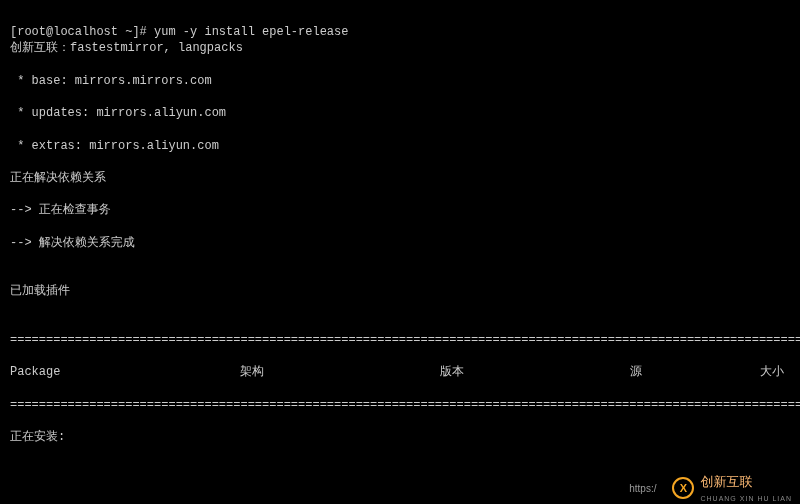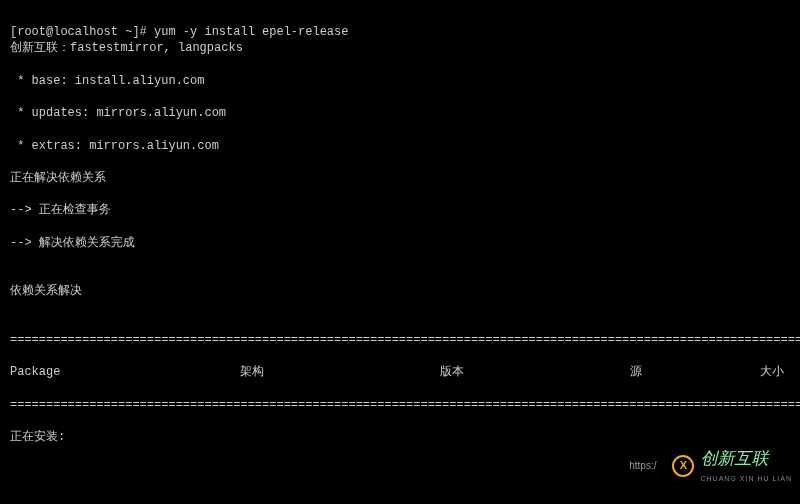--- a/index.html
+++ b/index.html
@@ -4,41 +4,41 @@
 <style>
   html,body{margin:0;padding:0;background:#000;color:#ccc;font-family:"Consolas","Monaco","Courier New",monospace;font-size:12px;line-height:1.35;width:800px;height:504px;overflow:hidden;}
   .terminal{padding:8px 10px;white-space:pre;}
   .row{display:flex;justify-content:flex-end;}
   .rule{letter-spacing:0;}
   .col-pkg{width:230px;}
   .col-arch{width:200px;}
   .col-ver{width:190px;}
   .col-repo{width:130px;}
   .col-size{flex:1;text-align:right;padding-right:6px;}
-  .watermark{position:absolute;right:8px;bottom:20px;display:flex;align-items:center;gap:6px;color:#888;font-size:10px;font-family:Arial,sans-serif;}
+  .watermark{position:absolute;right:8px;bottom:0;display:flex;align-items:center;gap:6px;color:#888;font-size:10px;font-family:Arial,sans-serif;}
   .wm-https{color:#999;margin-right:10px;}
   .logo{width:18px;height:18px;border-radius:50%;border:2px solid #f5a623;position:relative;display:flex;align-items:center;justify-content:center;color:#f5a623;font-weight:bold;font-size:11px;}
   .wm-text{color:#aaa;}
-  .wm-cn{font-size:17px;color:#86efac;font-style:italic;}
+  .wm-cn{font-size:13px;color:#fdba74;}
   .wm-en{font-size:7px;letter-spacing:1px;color:#888;}
 </style>
 </head>
 <body>
 
 <div class="terminal">
 <span><span>[root@localhost ~]# </span><span>yum -y install epel-release</span></span>
 <div>创新互联：fastestmirror, langpacks</div>
-<div> * base: install.aliyun.com</div>
+<div> * base: mirrors.mirrors.com</div>
 <div> * updates: mirrors.aliyun.com</div>
 <div> * extras: mirrors.aliyun.com</div>
 <div>正在解决依赖关系</div>
 <div>--&gt; 正在检查事务</div>
 <div>--&gt; 解决依赖关系完成</div>
 <div></div>
-<div>依赖关系解决</div>
+<div>已加载插件</div>
 <div></div>
 <div class="rule">================================================================================================================================</div>
 <div class="row"><span class="col-pkg">Package</span><span class="col-arch">架构</span><span class="col-ver">版本</span><span class="col-repo">源</span><span class="col-size">大小</span></div>
 <div class="rule">================================================================================================================================</div>
 <div>正在安装:</div>
 
 
 
 
 

